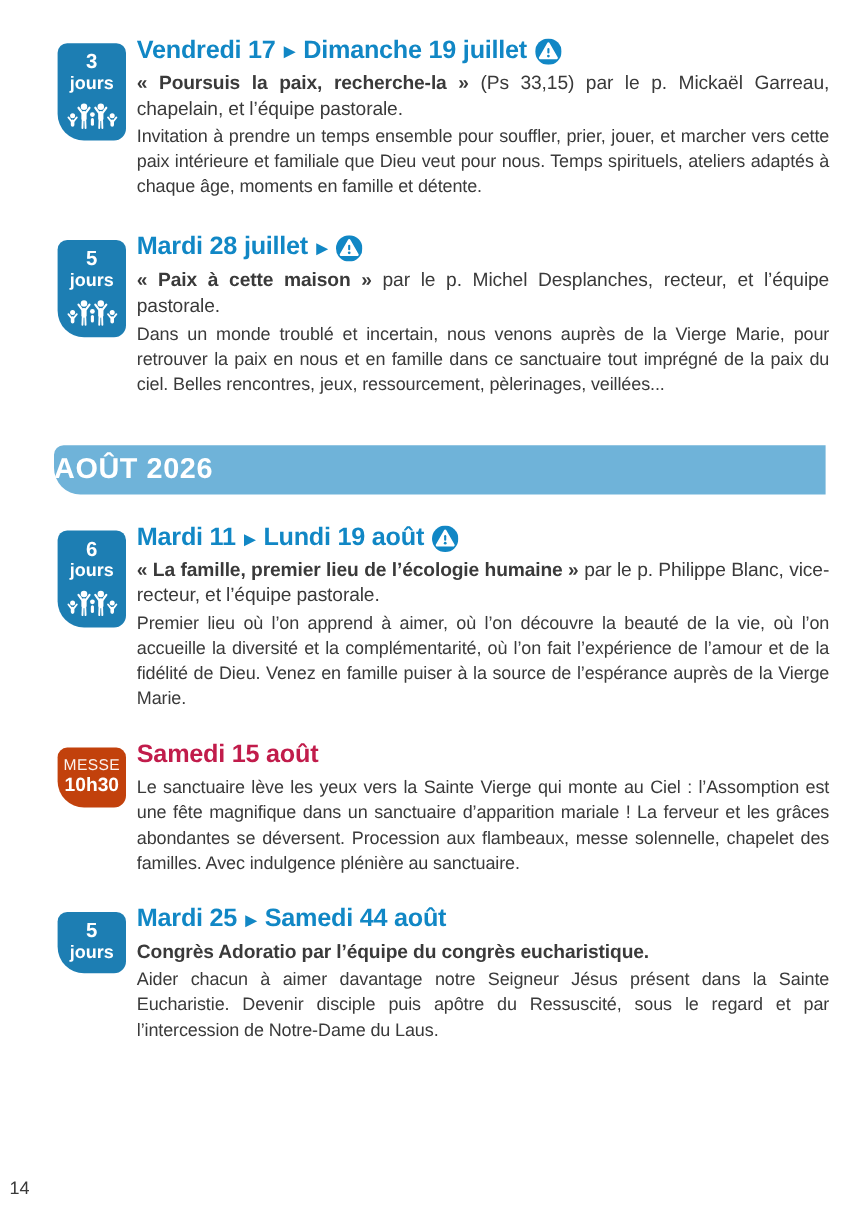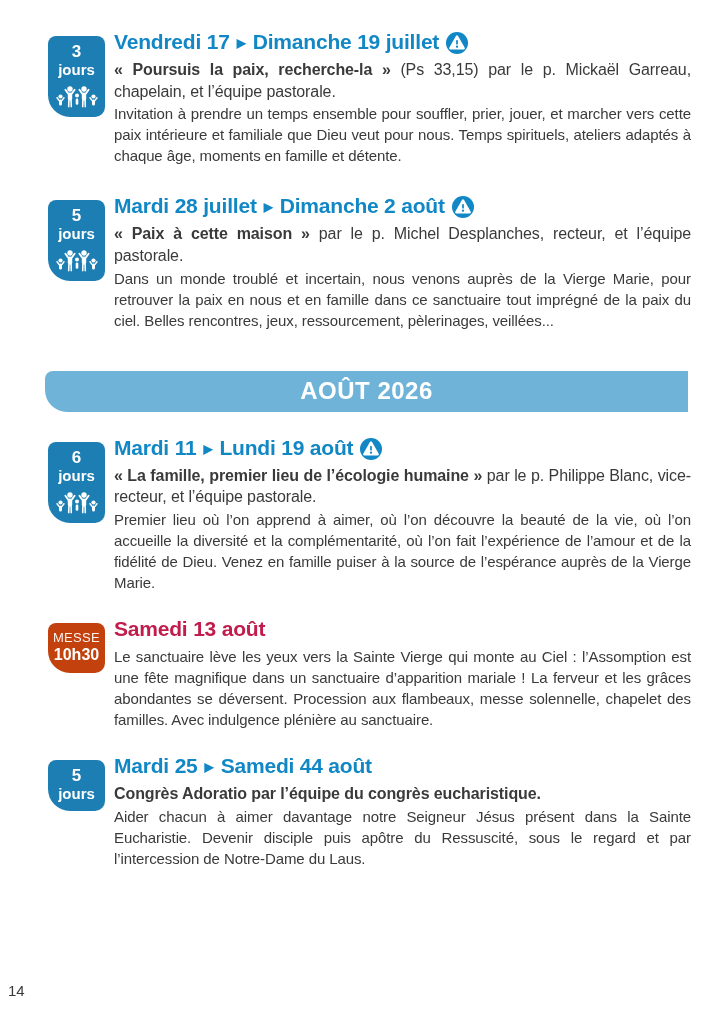--- a/index.html
+++ b/index.html
@@ -55,21 +55,21 @@
     font-size:15px;font-weight:normal;
     line-height:1.4;
     text-align:justify;
     letter-spacing:-0.1px;
   }
   .month-banner{
     margin:40px 0 24px 45px;
     width:643px;height:41px;
     background:#6fb3d9;
     border-radius:8px 0 0 22px;
-    display:flex;align-items:center;justify-content:center;
+    display:flex;align-items:center;justify-content:flex-start;
     color:#ffffff;
     font-size:24px;font-weight:bold;
     letter-spacing:.5px;
   }
   .mt-first{padding-top:30px;}
   .mt-e2{margin-top:28px;}
   .mt-e4{margin-top:24px;}
   .mt-e5{margin-top:24px;}
   .page-number{
     position:absolute;
@@ -149,21 +149,20 @@
         <div class="badge-line2">jours</div>
         <svg class="family-icon" width="46" height="25" viewBox="0 0 46 25">
             <use href="#ico-family"></use>
           </svg>
       </div>
     </div>
     <div class="content">
       <div class="title">
         <span>Mardi 28 juillet</span>
         <span class="arrow">▶</span>
-        <span>Dimanche 2 août</span>
         <span class="alert-icon">
             <svg width="22" height="22" viewBox="0 0 22 22">
               <use href="#ico-alert"></use>
             </svg>
           </span>
       </div>
       <div class="subtitle"><span class="b">«&nbsp;Paix à cette maison&nbsp;»</span><span class="ref"> </span><span class="rest">par le p. Michel Desplanches, recteur, et l’équipe pastorale.</span></div>
       <div class="body-text">Dans un monde troublé et incertain, nous venons auprès de la Vierge Marie, pour retrouver la paix en nous et en famille dans ce sanctuaire tout imprégné de la paix du ciel. Belles rencontres, jeux, ressourcement, pèlerinages, veillées...</div>
     </div>
   </div>
@@ -200,21 +199,21 @@
 
   <div class="event mt-e4">
     <div class="badge-col">
       <div class="badge badge-red">
         <div class="badge-line1">MESSE</div>
         <div class="badge-line2">10h30</div>
       </div>
     </div>
     <div class="content">
       <div class="title title-red">
-        <span>Samedi 13 août</span>
+        <span>Samedi 15 août</span>
       </div>
       <div class="body-text">Le sanctuaire lève les yeux vers la Sainte Vierge qui monte au Ciel&nbsp;: l’Assomption est une fête magnifique dans un sanctuaire d’apparition mariale&nbsp;! La ferveur et les grâces abondantes se déversent. Procession aux flambeaux, messe solennelle, chapelet des familles. Avec indulgence plénière au sanctuaire.</div>
     </div>
   </div>
 
   <div class="event mt-e5">
     <div class="badge-col">
       <div class="badge">
         <div class="badge-line1">5</div>
         <div class="badge-line2">jours</div>

